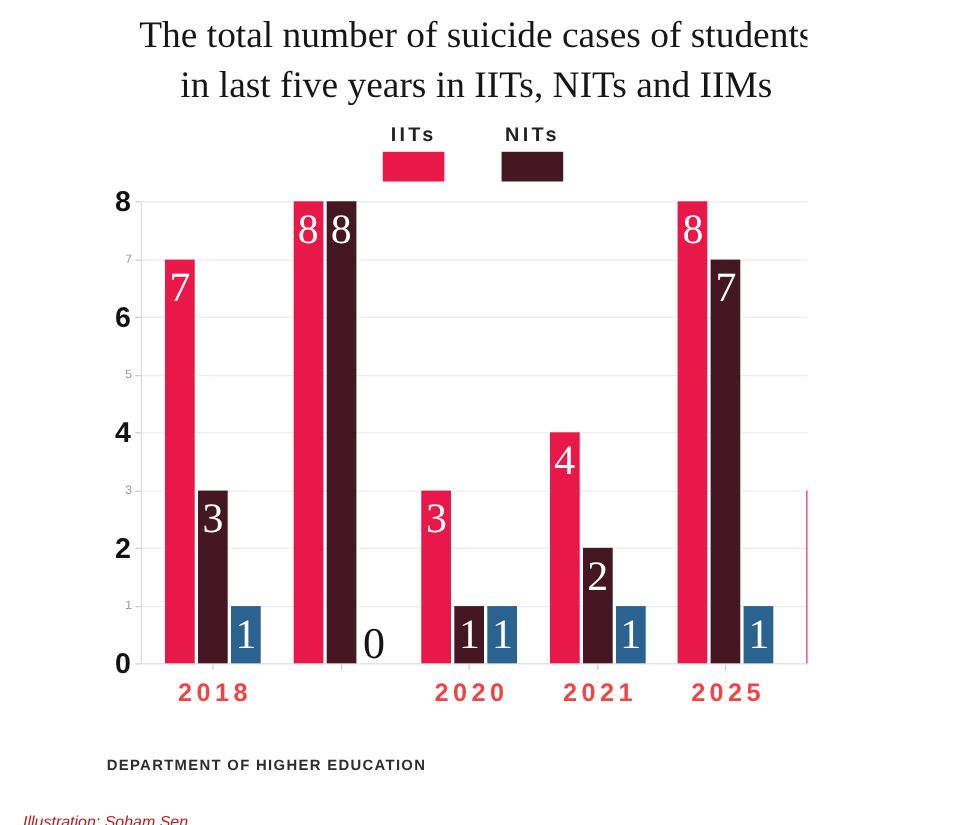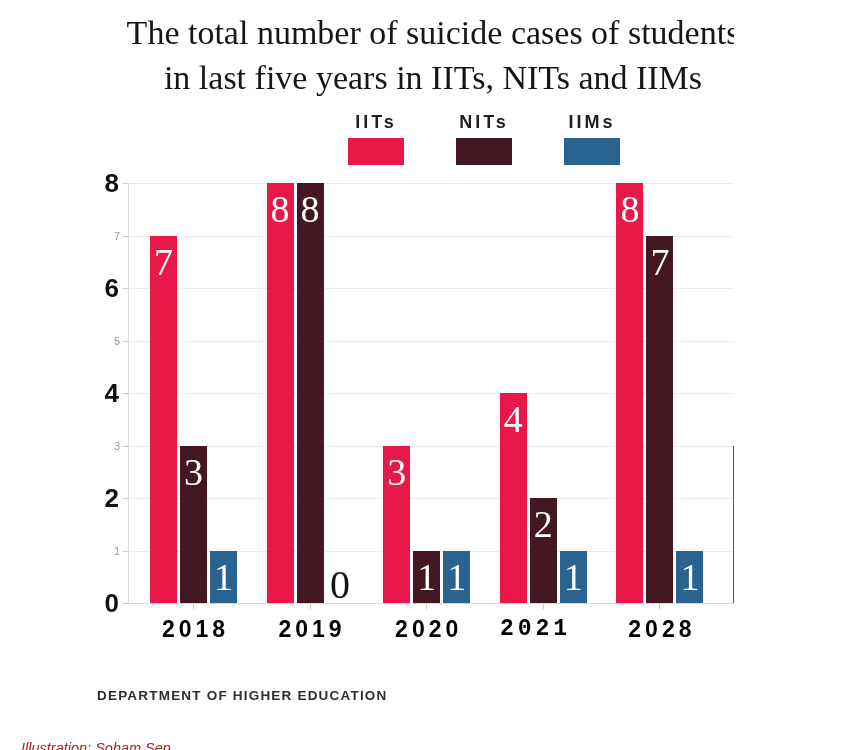--- a/index.html
+++ b/index.html
@@ -48,21 +48,21 @@
     font-family:"Liberation Serif",serif;
     font-size:38px;color:#ffffff;line-height:1;
   }
   .zero-value-label{
     position:absolute;display:flex;align-items:flex-end;justify-content:center;
     font-family:"Liberation Serif",serif;
     font-size:40px;color:#141414;line-height:0.78;
   }
   .xlabel{
     position:absolute;text-align:center;
-    font-size:23px;font-weight:700;color:#000000;letter-spacing:4px;
+    font-size:23px;font-weight:700;color:#ef4444;letter-spacing:4px;
     text-indent:4px;white-space:nowrap;
   }
   
   .source{
     position:absolute;left:97px;top:658px;
     font-size:13.5px;font-weight:700;letter-spacing:1.2px;
     color:#2d2d2d;line-height:25px;
   }
   .credit{
     position:absolute;left:21px;top:720px;
@@ -79,24 +79,20 @@
   </h1>
 
   <div class="legend" id="legend">
       <div class="legend-item">
         <div class="legend-label">IITs</div>
         <div class="legend-swatch" style="background-color: rgb(232, 25, 72);"></div>
       </div>
       <div class="legend-item">
         <div class="legend-label">NITs</div>
         <div class="legend-swatch" style="background-color: rgb(69, 23, 34);"></div>
-      </div>
-      <div class="legend-item">
-        <div class="legend-label">IIMs</div>
-        <div class="legend-swatch" style="background-color: rgb(43, 99, 144);"></div>
       </div>
     </div>
 
   <div class="chart" id="chart">
       <div class="gridline baseline" style="left: 128px; width: 712px; top: 603px;"></div>
       <div class="y-tick" style="left: 123px; width: 5px; top: 603px;"></div>
       <div class="ylabel major" style="left: 48px; width: 72px; top: 587px; height: 32px;">0</div>
       <div class="gridline" style="left: 128px; width: 712px; top: 550.5px;"></div>
       <div class="y-tick" style="left: 123px; width: 5px; top: 550.5px;"></div>
       <div class="ylabel minor" style="left: 48px; width: 72px; top: 534.5px; height: 32px;">1</div>
@@ -128,45 +124,44 @@
       <div class="bar-value-label" style="left: 180px; width: 27px; top: 452.5px;">3</div>
       <div class="bar" style="left: 210px; width: 27px; top: 550.5px; height: 52.5px; background-color: rgb(43, 99, 144);"></div>
       <div class="bar-value-label" style="left: 210px; width: 27px; top: 557.5px;">1</div>
       <div class="xlabel" style="left: 135px; width: 117px; top: 616px;">2018</div>
       <div class="x-tick" style="left: 193px; top: 604px; height: 5px;"></div>
       <div class="bar" style="left: 266.6px; width: 27px; top: 183px; height: 420px; background-color: rgb(232, 25, 72);"></div>
       <div class="bar-value-label" style="left: 266.6px; width: 27px; top: 190px;">8</div>
       <div class="bar" style="left: 296.6px; width: 27px; top: 183px; height: 420px; background-color: rgb(69, 23, 34);"></div>
       <div class="bar-value-label" style="left: 296.6px; width: 27px; top: 190px;">8</div>
       <div class="zero-value-label" style="left: 323.6px; width: 33px; top: 553px; height: 47px;">0</div>
-      <div class="xlabel" style="left: 251.6px; width: 117px; top: 616px;">2019</div>
       <div class="x-tick" style="left: 309.6px; top: 604px; height: 5px;"></div>
       <div class="bar" style="left: 383.2px; width: 27px; top: 445.5px; height: 157.5px; background-color: rgb(232, 25, 72);"></div>
       <div class="bar-value-label" style="left: 383.2px; width: 27px; top: 452.5px;">3</div>
       <div class="bar" style="left: 413.2px; width: 27px; top: 550.5px; height: 52.5px; background-color: rgb(69, 23, 34);"></div>
       <div class="bar-value-label" style="left: 413.2px; width: 27px; top: 557.5px;">1</div>
       <div class="bar" style="left: 443.2px; width: 27px; top: 550.5px; height: 52.5px; background-color: rgb(43, 99, 144);"></div>
       <div class="bar-value-label" style="left: 443.2px; width: 27px; top: 557.5px;">1</div>
       <div class="xlabel" style="left: 368.2px; width: 117px; top: 616px;">2020</div>
       <div class="x-tick" style="left: 426.2px; top: 604px; height: 5px;"></div>
       <div class="bar" style="left: 499.8px; width: 27px; top: 393px; height: 210px; background-color: rgb(232, 25, 72);"></div>
       <div class="bar-value-label" style="left: 499.8px; width: 27px; top: 400px;">4</div>
       <div class="bar" style="left: 529.8px; width: 27px; top: 498px; height: 105px; background-color: rgb(69, 23, 34);"></div>
       <div class="bar-value-label" style="left: 529.8px; width: 27px; top: 505px;">2</div>
       <div class="bar" style="left: 559.8px; width: 27px; top: 550.5px; height: 52.5px; background-color: rgb(43, 99, 144);"></div>
       <div class="bar-value-label" style="left: 559.8px; width: 27px; top: 557.5px;">1</div>
-      <div class="xlabel" style="left: 475px; width: 117px; top: 616px; font-family: Liberation Mono, monospace;">2021</div>
+      <div class="xlabel" style="left: 485px; width: 117px; top: 616px;">2021</div>
       <div class="x-tick" style="left: 542.8px; top: 604px; height: 5px;"></div>
       <div class="bar" style="left: 616.4px; width: 27px; top: 183px; height: 420px; background-color: rgb(232, 25, 72);"></div>
       <div class="bar-value-label" style="left: 616.4px; width: 27px; top: 190px;">8</div>
       <div class="bar" style="left: 646.4px; width: 27px; top: 235.5px; height: 367.5px; background-color: rgb(69, 23, 34);"></div>
       <div class="bar-value-label" style="left: 646.4px; width: 27px; top: 242.5px;">7</div>
       <div class="bar" style="left: 676.4px; width: 27px; top: 550.5px; height: 52.5px; background-color: rgb(43, 99, 144);"></div>
       <div class="bar-value-label" style="left: 676.4px; width: 27px; top: 557.5px;">1</div>
-      <div class="xlabel" style="left: 601.4px; width: 117px; top: 616px;">2028</div>
+      <div class="xlabel" style="left: 601.4px; width: 117px; top: 616px;">2025</div>
       <div class="x-tick" style="left: 659.4px; top: 604px; height: 5px;"></div>
       <div class="bar" style="left: 733px; width: 27px; top: 445.5px; height: 157.5px; background-color: rgb(232, 25, 72);"></div>
       <div class="bar-value-label" style="left: 733px; width: 27px; top: 452.5px;">3</div>
       <div class="bar" style="left: 763px; width: 27px; top: 445.5px; height: 157.5px; background-color: rgb(69, 23, 34);"></div>
       <div class="bar-value-label" style="left: 763px; width: 27px; top: 452.5px;">3</div>
       <div class="zero-value-label" style="left: 790px; width: 33px; top: 553px; height: 47px;">0</div>
       <div class="xlabel" style="left: 718px; width: 117px; top: 616px; text-decoration: underline;">2023</div>
       <div class="x-tick" style="left: 776px; top: 604px; height: 5px;"></div>
     </div>
 

